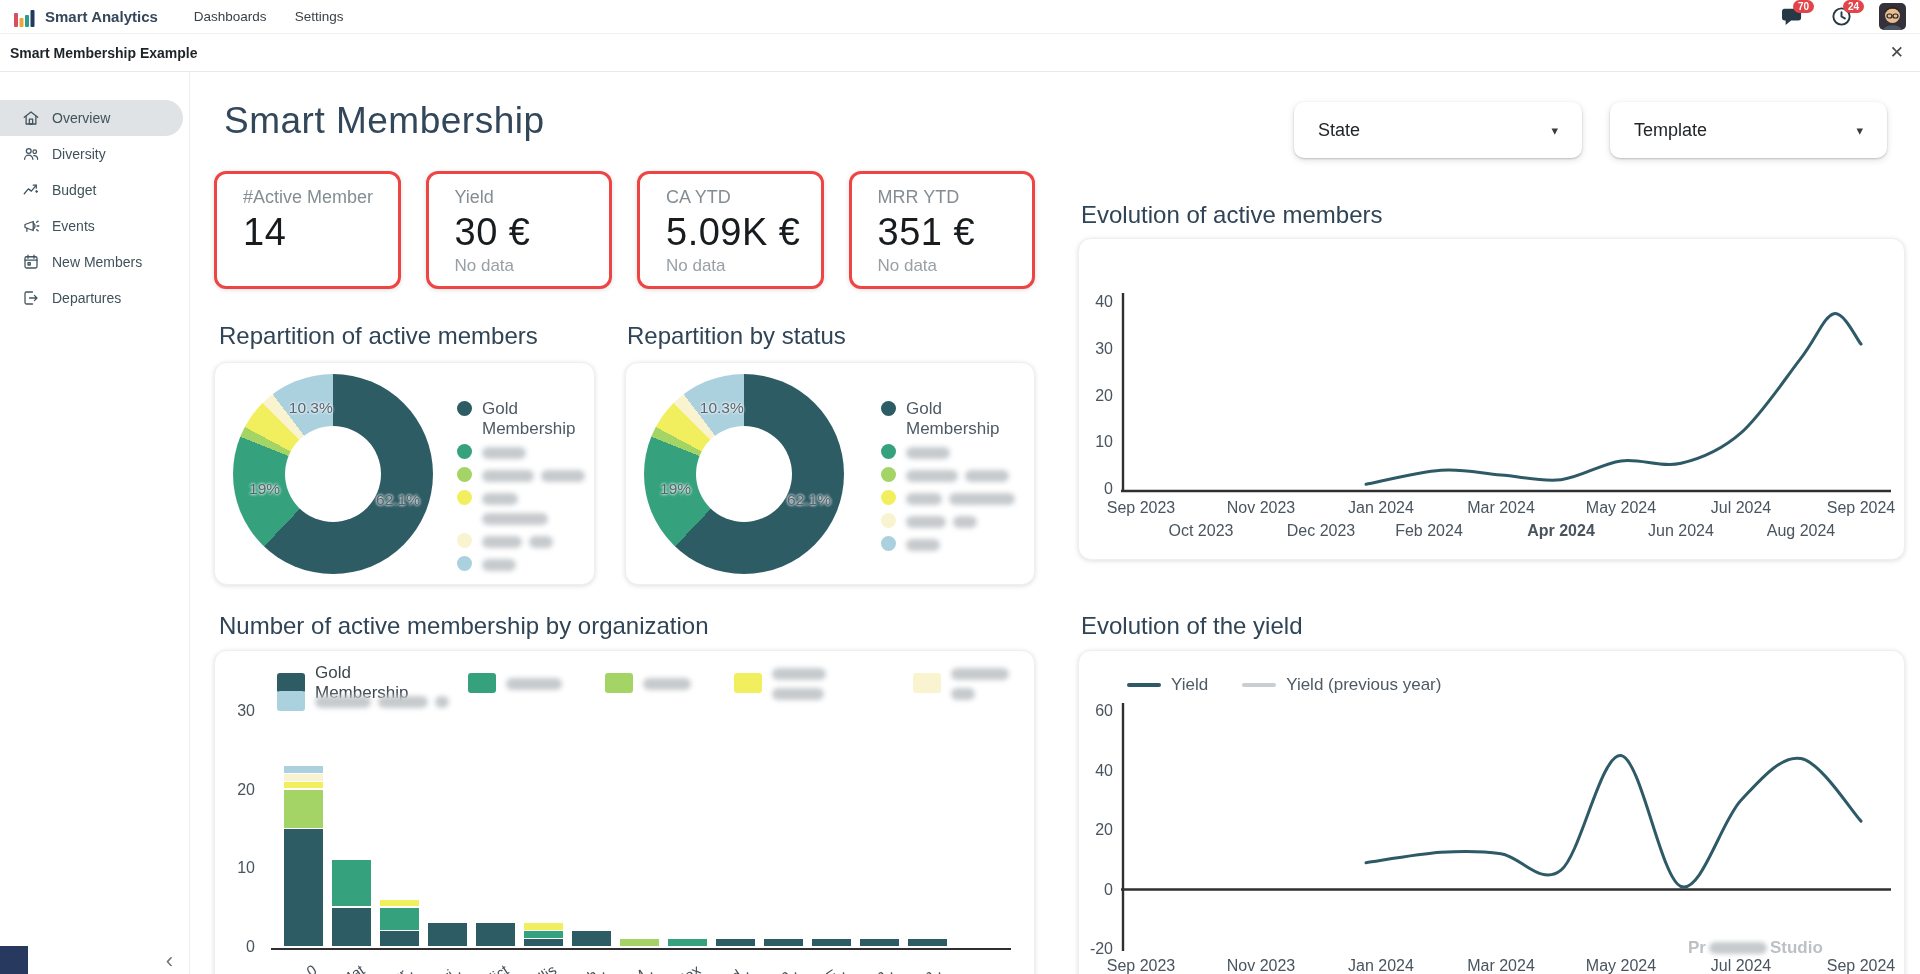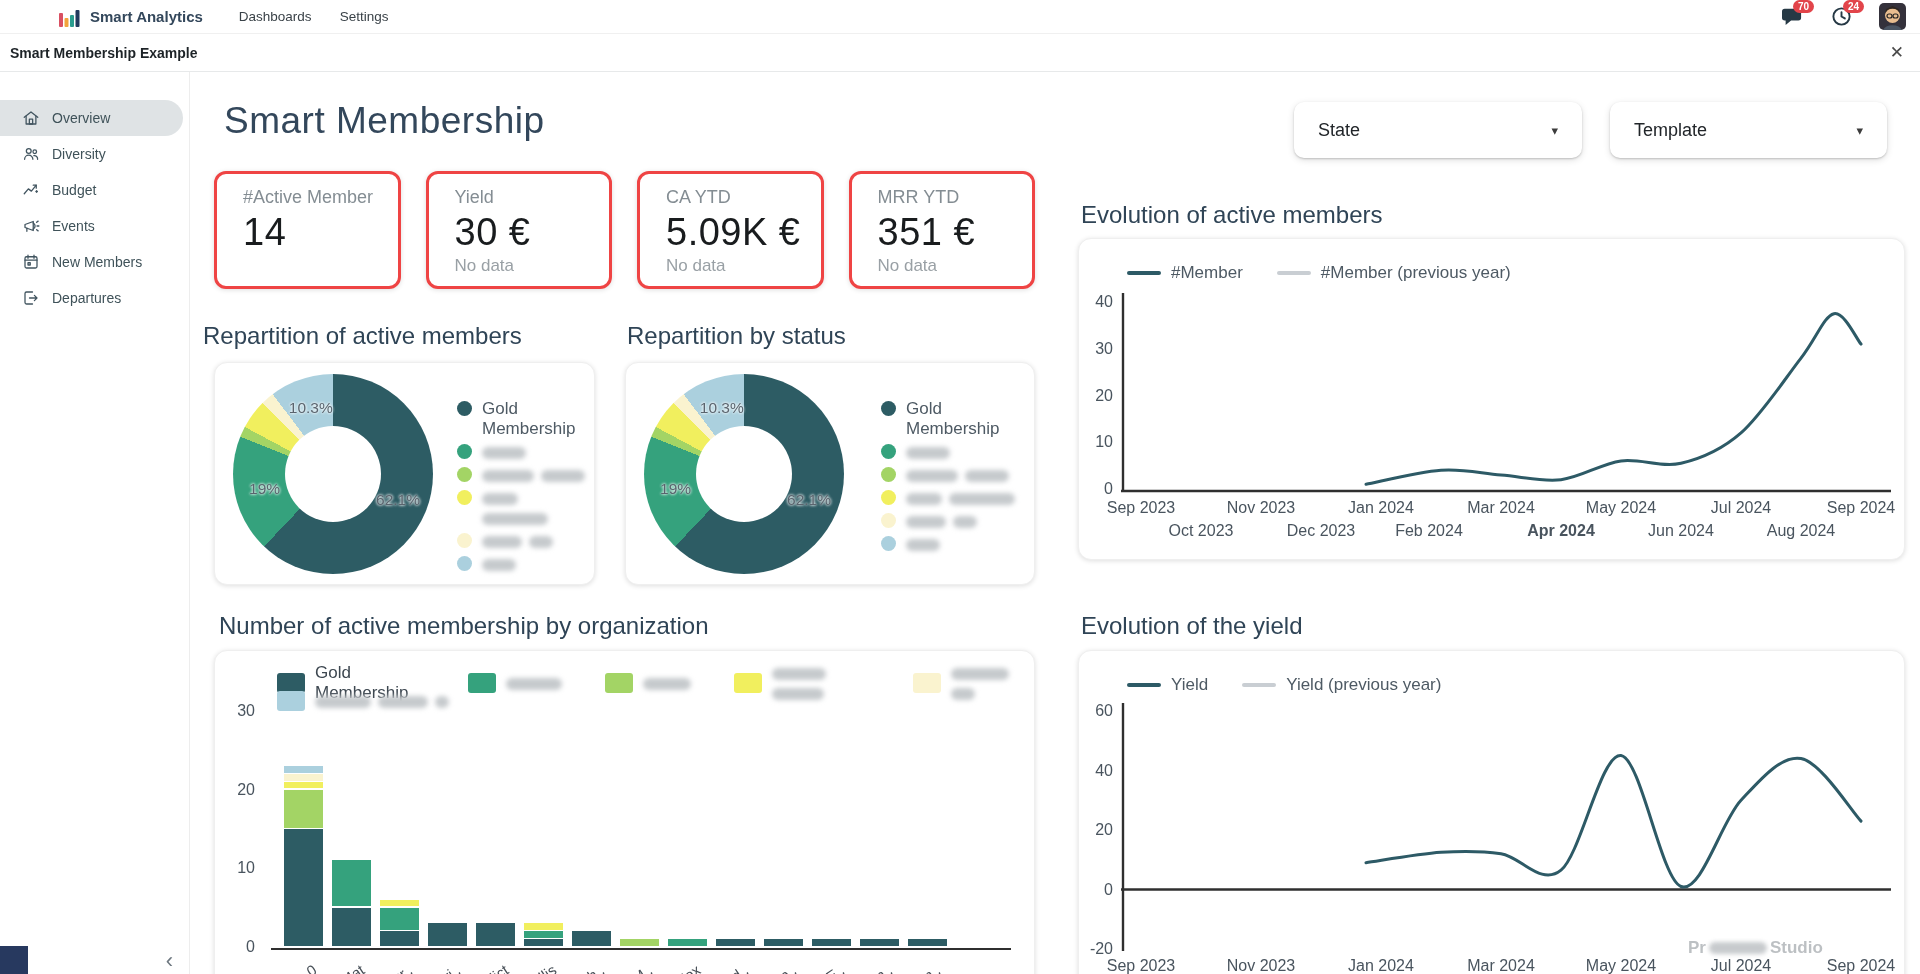--- a/index.html
+++ b/index.html
@@ -3,21 +3,21 @@
 <meta charset="utf-8">
 <style>
   * { margin:0; padding:0; box-sizing:border-box; }
   html,body { width:1920px; height:974px; overflow:hidden; background:#fff;
     font-family:"Liberation Sans","DejaVu Sans",sans-serif; }
   #app { position:relative; width:1920px; height:974px; background:#fff; }
 
   
   #topnav { position:absolute; left:0; top:0; width:1920px; height:34px; background:#fff;
     display:flex; align-items:center; padding:0 14px; border-bottom:1px solid #f0f0f0; }
-  .brand { display:flex; align-items:center; gap:9px; font-size:15px; font-weight:600; color:#33475b;margin-left:45px; }
+  .brand { display:flex; align-items:center; gap:9px; font-size:15px; font-weight:600; color:#33475b; }
   #topmenu { display:flex; gap:28px; margin-left:36px; }
   .navitem { font-size:13.5px; color:#3a4248; cursor:pointer; }
   .navright { margin-left:auto; display:flex; align-items:center; gap:24px; }
   .notif { position:relative; width:24px; height:22px; cursor:pointer; }
   .badge { position:absolute; top:-6px; left:12px; background:#e2444a; color:#fff; font-size:10px;
     font-weight:700; border-radius:8px; padding:1px 5px; line-height:11px; }
   .avatar { width:27px; height:27px; border-radius:5px; overflow:hidden; cursor:pointer; }
 
   
   #titlebar { position:absolute; left:0; top:34px; width:1920px; height:38px; background:#fff;
@@ -54,21 +54,21 @@
     box-shadow:0 1px 5px rgba(0,0,0,.13); }
 
   #kpis { position:absolute; left:24px; top:99px; width:821px; display:flex; gap:25px; }
   .kpi { flex:1; height:118px; background:#fff; border:3px solid #ef4444; border-radius:12px;
     box-shadow:0 1px 5px rgba(0,0,0,.13); padding:13px 10px 0 26px; }
   .kpi-label { font-size:18px; color:#848d93; }
   .kpi-value { font-size:38px; color:#191c1e; margin-top:3px; letter-spacing:.5px; }
   .kpi-note { font-size:17px; color:#99a0a5; margin-top:2px; }
 
   .section-title { position:absolute; font-size:24px; color:#2f4456; font-weight:400; }
-  #t-don1 { left:13px; top:250px; } #t-don2 { left:437px; top:250px; }
+  #t-don1 { left:29px; top:250px; } #t-don2 { left:437px; top:250px; }
   #t-org  { left:29px; top:540px; } #t-mem { left:891px; top:129px; } #t-yld { left:891px; top:540px; }
 
   #donut1card { left:24px; top:290px; width:381px; height:223px; }
   #donut2card { left:435px; top:290px; width:410px; height:223px; }
   #orgcard    { left:24px; top:578px; width:821px; height:420px; }
   #memcard    { left:888px; top:166px; width:827px; height:322px; }
   #yldcard    { left:888px; top:578px; width:827px; height:420px; }
 
   .donut { position:absolute; left:18px; top:11px; width:200px; height:200px; border-radius:50%; }
   .donut-hole { position:absolute; left:52px; top:52px; width:96px; height:96px;
@@ -396,30 +396,20 @@
           <div class="barseg" style="left: 549px; width: 39px; top: 288.13px; height: 6.67px; background: rgb(45, 92, 100);"></div>
           <div class="bxlabel" style="left: 414.5px; top: 310px;">mp..</div>
           <div class="barseg" style="left: 597px; width: 39px; top: 288.13px; height: 6.67px; background: rgb(45, 92, 100);"></div>
           <div class="bxlabel" style="left: 462.5px; top: 310px;">u E..</div>
           <div class="barseg" style="left: 645px; width: 39px; top: 288.13px; height: 6.67px; background: rgb(45, 92, 100);"></div>
           <div class="bxlabel" style="left: 510.5px; top: 310px;">orn..</div>
           <div class="barseg" style="left: 693px; width: 39px; top: 288.13px; height: 6.67px; background: rgb(45, 92, 100);"></div>
           <div class="bxlabel" style="left: 558.5px; top: 310px;">Gm..</div>
         </div>
       <div class="card" id="memcard">
-          <div class="llegend">
-            <span class="llegend-item">
-              <span class="lswatch" style="background: rgb(45, 90, 102);"></span>
-              <span>#Member</span>
-            </span>
-            <span class="llegend-item">
-              <span class="lswatch" style="background: rgb(201, 206, 211);"></span>
-              <span>#Member (previous year)</span>
-            </span>
-          </div>
           <div class="tick ytick" style="left: 4px; top: 54px;">40</div>
           <div class="tick ytick" style="left: 4px; top: 100.75px;">30</div>
           <div class="tick ytick" style="left: 4px; top: 147.5px;">20</div>
           <div class="tick ytick" style="left: 4px; top: 194.25px;">10</div>
           <div class="tick ytick" style="left: 4px; top: 241px;">0</div>
           <div class="tick xtick" style="left: 16px; top: 260px;">Sep 2023</div>
           <div class="tick xtick" style="left: 136px; top: 260px;">Nov 2023</div>
           <div class="tick xtick" style="left: 256px; top: 260px;">Jan 2024</div>
           <div class="tick xtick" style="left: 376px; top: 260px;">Mar 2024</div>
           <div class="tick xtick" style="left: 496px; top: 260px;">May 2024</div>

